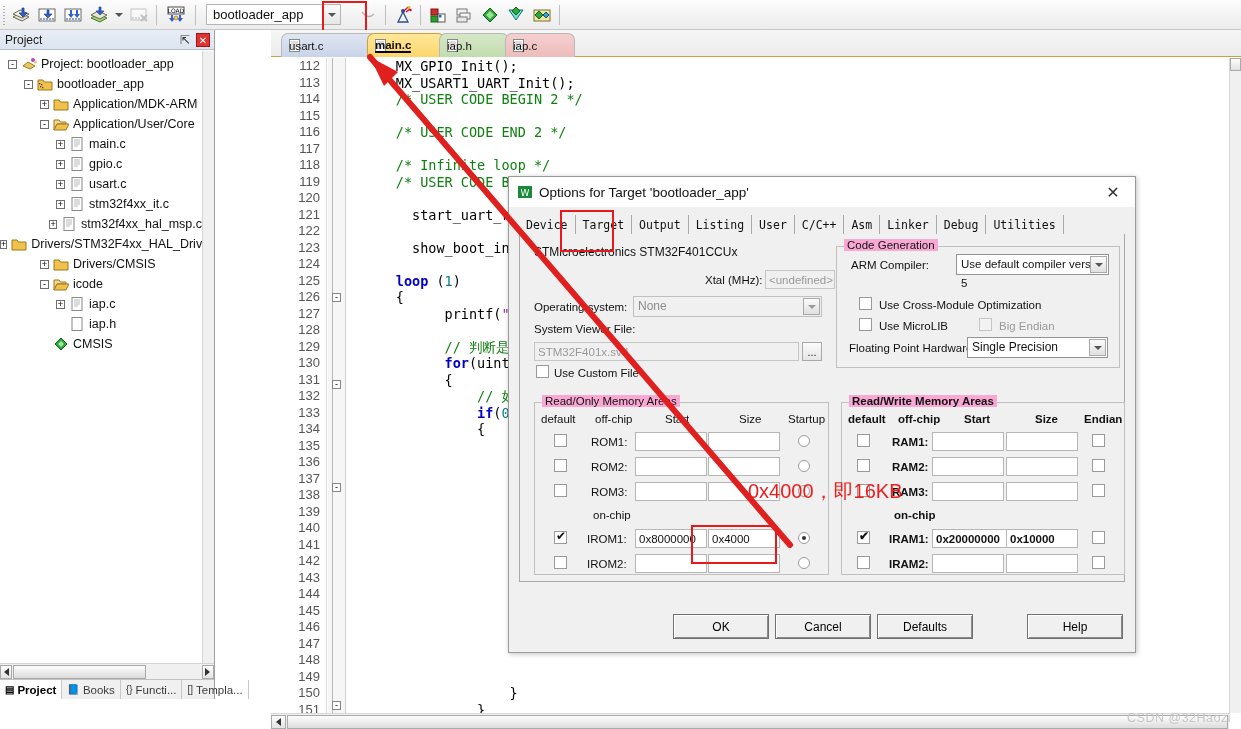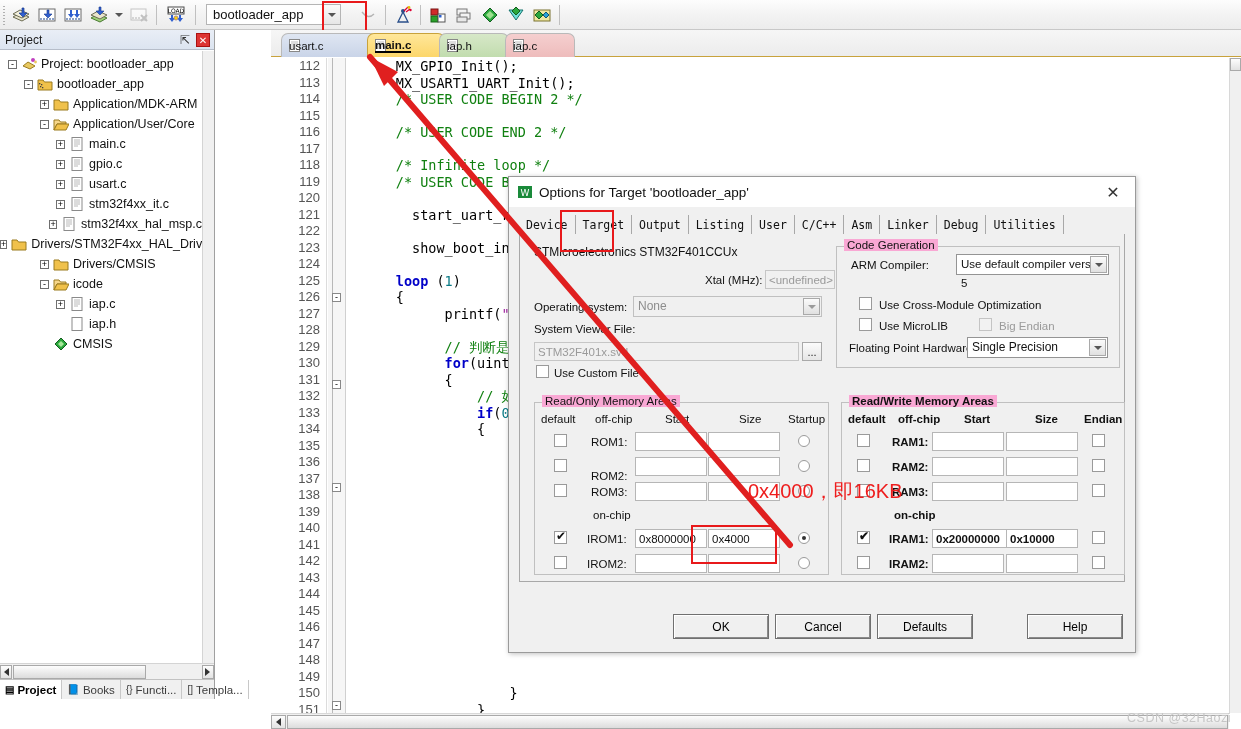--- a/index.html
+++ b/index.html
@@ -809,21 +809,21 @@
         <div class="lbl" style="left:204px;top:10px;">Size</div>
         <div class="lbl" style="left:253px;top:10px;">Startup</div>
 
         <div class="cbx" style="left:19px; top:31px;"></div>
         <div class="lbl" style="left:56px; top:33px;">ROM1:</div>
         <div class="inp" style="left:100px; top:29px; width:72px;"></div>
         <div class="inp" style="left:173px; top:29px; width:72px;"></div>
         <div class="radio" style="left:263px; top:32px;"></div>
 
         <div class="cbx" style="left:19px; top:56px;"></div>
-        <div class="lbl" style="left:56px; top:58px;margin-top:9px;">ROM2:</div>
+        <div class="lbl" style="left:56px; top:58px;">ROM2:</div>
         <div class="inp" style="left:100px; top:54px; width:72px;"></div>
         <div class="inp" style="left:173px; top:54px; width:72px;"></div>
         <div class="radio" style="left:263px; top:57px;"></div>
 
         <div class="cbx" style="left:19px; top:81px;"></div>
         <div class="lbl" style="left:56px; top:83px;">ROM3:</div>
         <div class="inp" style="left:100px; top:79px; width:72px;"></div>
         <div class="inp" style="left:173px; top:79px; width:72px;"></div>
         <div class="radio" style="left:263px; top:82px;"></div>
 

